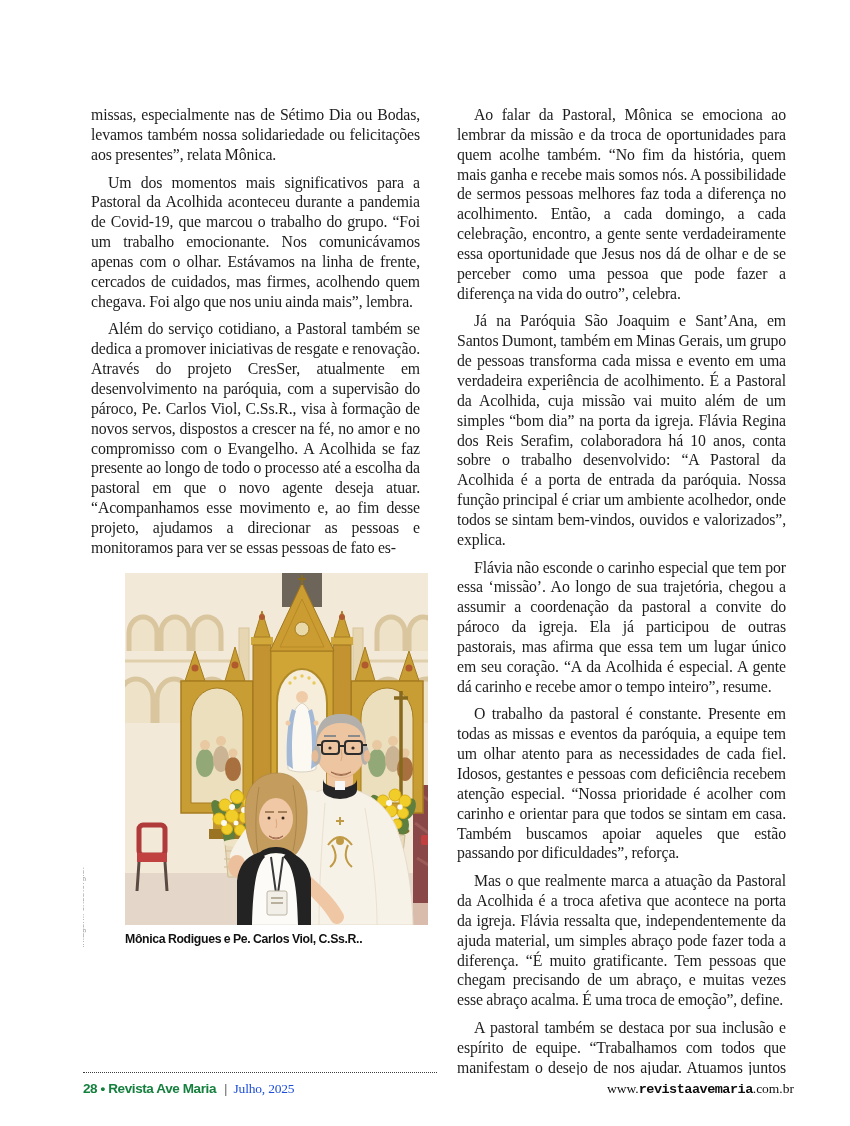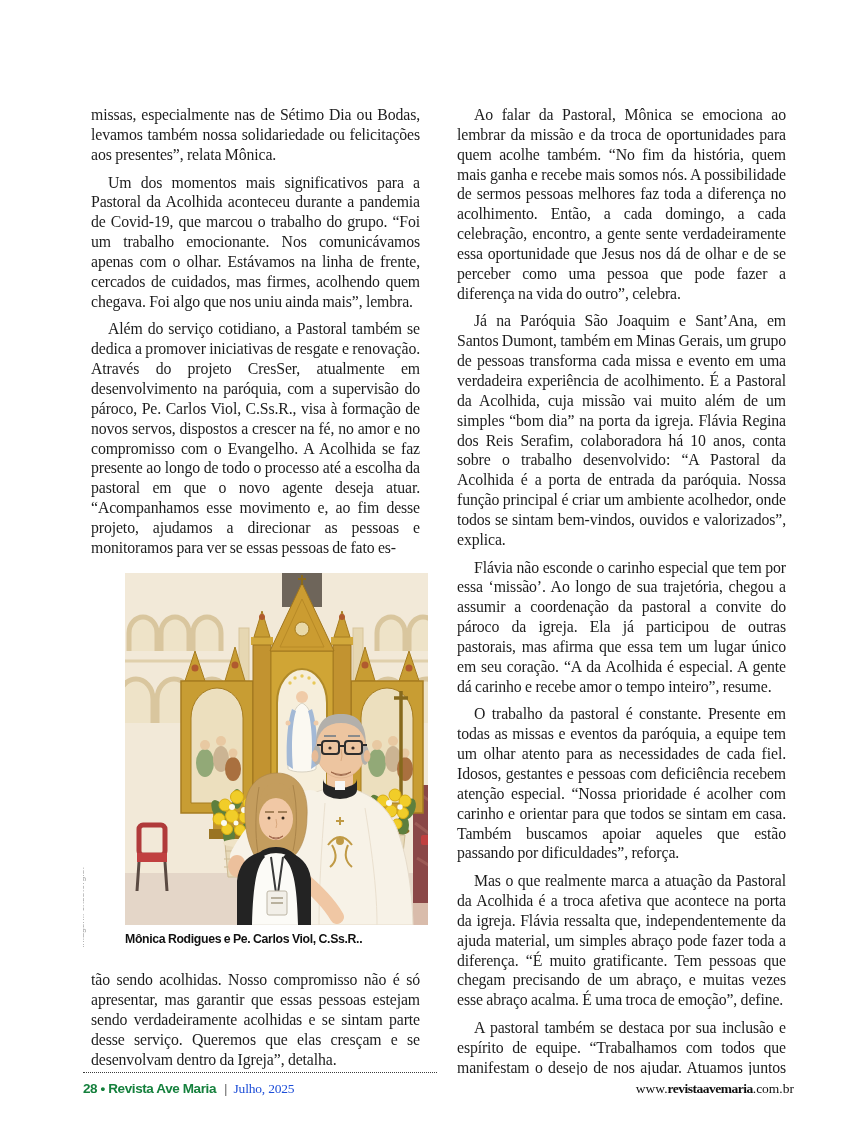--- a/index.html
+++ b/index.html
@@ -52,21 +52,21 @@
   }
   .footer-row {
     display:flex; justify-content:space-between; align-items:baseline;
     font-size:13.5px;
   }
   .f-left  { font-family:"Liberation Sans", sans-serif; }
   .f-mag   { font-weight:bold; letter-spacing:-0.4px; color:#15803d; }
   .f-sep   { color:#6d6d6d; font-weight:normal; margin:0 6px 0 8px; }
   .f-date  { font-family:"Liberation Serif", serif; color:#1d4ed8; letter-spacing:-0.2px; }
   .f-right { font-family:"Liberation Serif", serif; color:#0e0e0e; }
-  .f-url-b { font-family:Liberation Serif, serif; font-weight:bold; letter-spacing:-0.5px; }
+  .f-url-b { font-family:Liberation Mono, monospace; font-weight:bold; letter-spacing:-0.5px; }
 </style>
 </head>
 <body>
 
 <div class="page">
 
   <div class="col col-left">
     <p>missas, especialmente nas de Sétimo Dia ou Bodas, levamos também nossa solidariedade ou felicitações aos presentes”, relata Mônica.</p>
     <p class="ind">Um dos momentos mais significativos para a Pastoral da Acolhida aconteceu durante a pandemia de Covid-19, que marcou o trabalho do grupo. “Foi um trabalho emocionante. Nos comunicávamos apenas com o olhar. Estávamos na linha de frente, cercados de cuidados, mas firmes, acolhendo quem chegava. Foi algo que nos uniu ainda mais”, lembra.</p>
     <p class="ind">Além do serviço cotidiano, a Pastoral também se dedica a promover iniciativas de resgate e renovação. Através do projeto CresSer, atualmente em desenvolvimento na paróquia, com a supervisão do pároco, Pe. Carlos Viol, C.Ss.R., visa à formação de novos servos, dispostos a crescer na fé, no amor e no compromisso com o Evangelho. A Acolhida se faz presente ao longo de todo o processo até a escolha da pastoral em que o novo agente deseja atuar. “Acompanhamos esse movimento e, ao fim desse projeto, ajudamos a direcionar as pessoas e monitoramos para ver se essas pessoas de fato es-</p>
@@ -294,21 +294,20 @@
             <rect x="142" y="318" width="20" height="24" rx="2" fill="#f2efe8" stroke="#bdb6a6"></rect>
             <rect x="146" y="324" width="12" height="2" fill="#b9b19e"></rect>
             <rect x="146" y="329" width="12" height="2" fill="#b9b19e"></rect>
           </g>
         </g>
       </svg>
       <div class="photo-credit">imagem: cnbb.org.br</div>
       <figcaption>Mônica Rodigues e Pe. Carlos Viol, C.Ss.R..</figcaption>
     </figure>
 
-    <p>tão sendo acolhidas. Nosso compromisso não é só apresentar, mas garantir que essas pessoas estejam sendo verdadeiramente acolhidas e se sintam parte desse serviço. Queremos que elas cresçam e se desenvolvam dentro da Igreja”, detalha.</p>
   </div>
 
   <div class="col col-right">
     <p class="ind">Ao falar da Pastoral, Mônica se emociona ao lembrar da missão e da troca de oportunidades para quem acolhe também. “No fim da história, quem mais ganha e recebe mais somos nós. A possibilidade de sermos pessoas melhores faz toda a diferença no acolhimento. Então, a cada domingo, a cada celebração, encontro, a gente sente verdadeiramente essa oportunidade que Jesus nos dá de olhar e de se perceber como uma pessoa que pode fazer a diferença na vida do outro”, celebra.</p>
     <p class="ind">Já na Paróquia São Joaquim e Sant’Ana, em Santos Dumont, também em Minas Gerais, um grupo de pessoas transforma cada missa e evento em uma verdadeira experiência de acolhimento. É a Pastoral da Acolhida, cuja missão vai muito além de um simples “bom dia” na porta da igreja. Flávia Regina dos Reis Serafim, colaboradora há 10 anos, conta sobre o trabalho desenvolvido: “A Pastoral da Acolhida é a porta de entrada da paróquia. Nossa função principal é criar um ambiente acolhedor, onde todos se sintam bem-vindos, ouvidos e valorizados”, explica.</p>
     <p class="ind">Flávia não esconde o carinho especial que tem por essa ‘missão’. Ao longo de sua trajetória, chegou a assumir a coordenação da pastoral a convite do pároco da igreja. Ela já participou de outras pastorais, mas afirma que essa tem um lugar único em seu coração. “A da Acolhida é especial. A gente dá carinho e recebe amor o tempo inteiro”, resume.</p>
     <p class="ind">O trabalho da pastoral é constante. Presente em todas as missas e eventos da paróquia, a equipe tem um olhar atento para as necessidades de cada fiel. Idosos, gestantes e pessoas com deficiência recebem atenção especial. “Nossa prioridade é acolher com carinho e orientar para que todos se sintam em casa. Também buscamos apoiar aqueles que estão passando por dificuldades”, reforça.</p>
     <p class="ind">Mas o que realmente marca a atuação da Pastoral da Acolhida é a troca afetiva que acontece na porta da igreja. Flávia ressalta que, independentemente da ajuda material, um simples abraço pode fazer toda a diferença. “É muito gratificante. Tem pessoas que chegam precisando de um abraço, e muitas vezes esse abraço acalma. É uma troca de emoção”, define.</p>
     <p class="ind">A pastoral também se destaca por sua inclusão e espírito de equipe. “Trabalhamos com todos que manifestam o desejo de nos ajudar. Atuamos juntos com a Liturgia e estamos presentes em todas as missas</p>
   </div>

